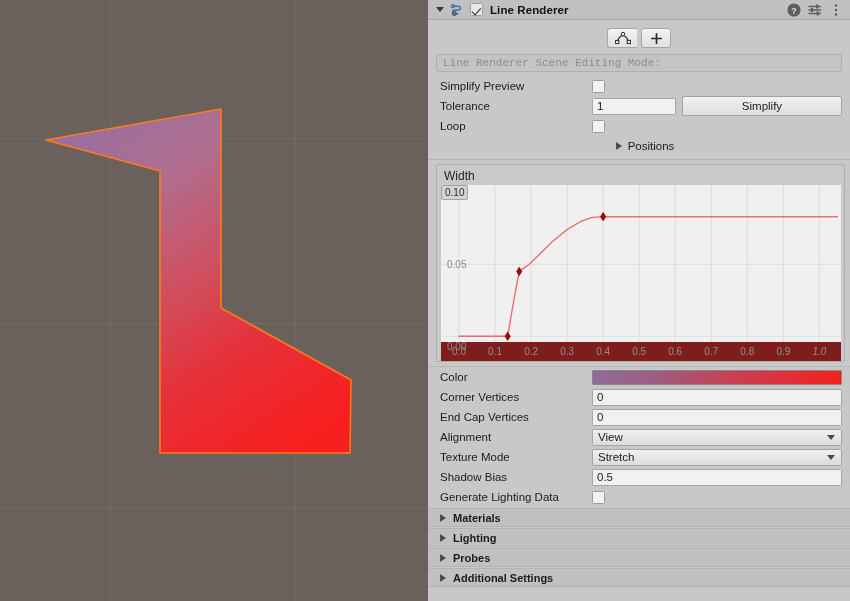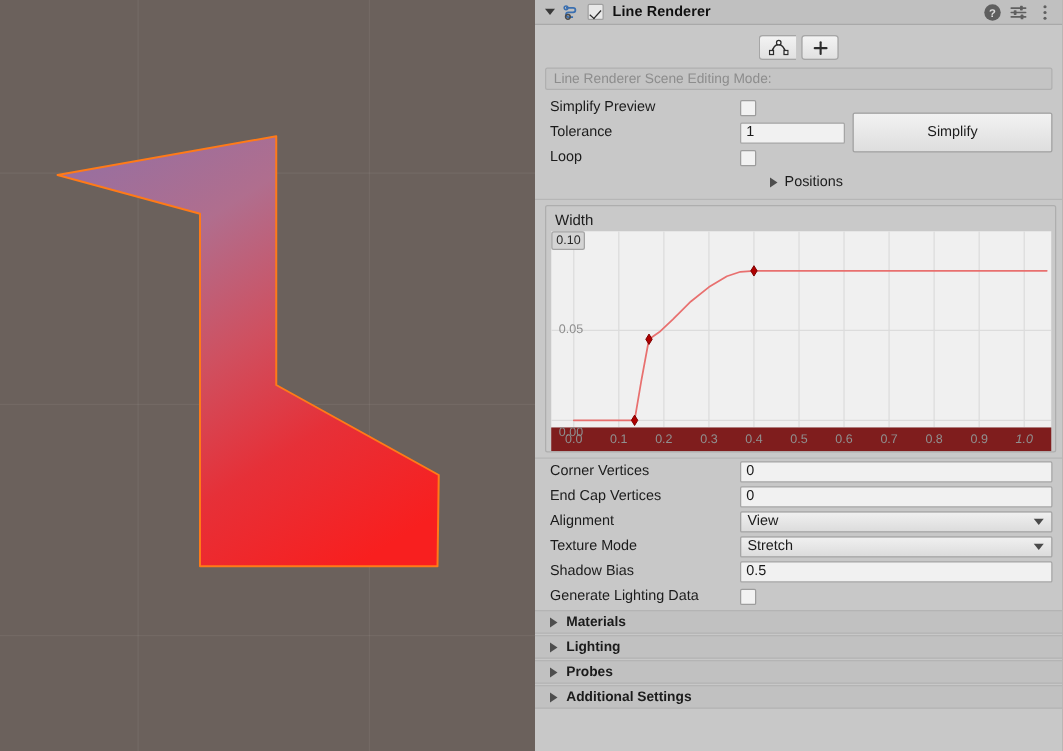--- a/index.html
+++ b/index.html
@@ -112,20 +112,21 @@
   .helpbox {
     margin: 0 8px 4px 8px;
     height: 18px;
     background: #c4c4c4;
     border: 1px solid #b0b0b0;
     border-radius: 2px;
     display: flex; align-items: center;
     padding-left: 6px;
     color: #8d8d8d;
     font-size: 11px;
+    font-family: Liberation Mono, monospace;
   }
 
   .prop-row {
     display: flex;
     align-items: center;
     height: 20px;
     padding: 0 8px 0 12px;
   }
   .prop-label {
     width: 152px;
@@ -149,21 +150,21 @@
     border: 1px solid #a5a5a5;
     border-radius: 1.5px;
     display: flex; align-items: center;
     padding-left: 4px;
     font-size: 11.5px;
     color: #1b1b1b;
     flex: 1;
     min-width: 0;
   }
   .btn {
-    height: 32px;
+    height: 20px;
     background: linear-gradient(#f2f2f2,#dedede);
     border: 1px solid #a2a2a2;
     border-radius: 2px;
     display: flex; align-items: center; justify-content: center;
     font-size: 11.5px;
     color: #1b1b1b;
     cursor: default;
   }
   .dropdown {
     height: 17px;
@@ -450,20 +451,26 @@
             <div class="xtick" style="left: 58.5586%;">0.6</div>
             <div class="xtick" style="left: 67.5676%;">0.7</div>
             <div class="xtick" style="left: 76.5766%;">0.8</div>
             <div class="xtick" style="left: 85.5856%;">0.9</div>
             <div class="xtick" style="left: 94.5946%; font-style: italic;">1.0</div>
           </div>
       </div>
 
       <div class="sep"></div>
 
+      <div class="prop-row">
+        <div class="prop-label">Color</div>
+        <div class="prop-field">
+          <div class="grad-swatch" id="grad-swatch" style="background: linear-gradient(to right, rgb(142, 110, 153) 0%, rgb(160, 90, 125) 28%, rgb(201, 64, 80) 58%, rgb(244, 32, 32) 100%);"></div>
+        </div>
+      </div>
 
       <div class="prop-row">
         <div class="prop-label">Corner Vertices</div>
         <div class="prop-field">
           <div class="txt-field">0</div>
         </div>
       </div>
 
       <div class="prop-row">
         <div class="prop-label">End Cap Vertices</div>

